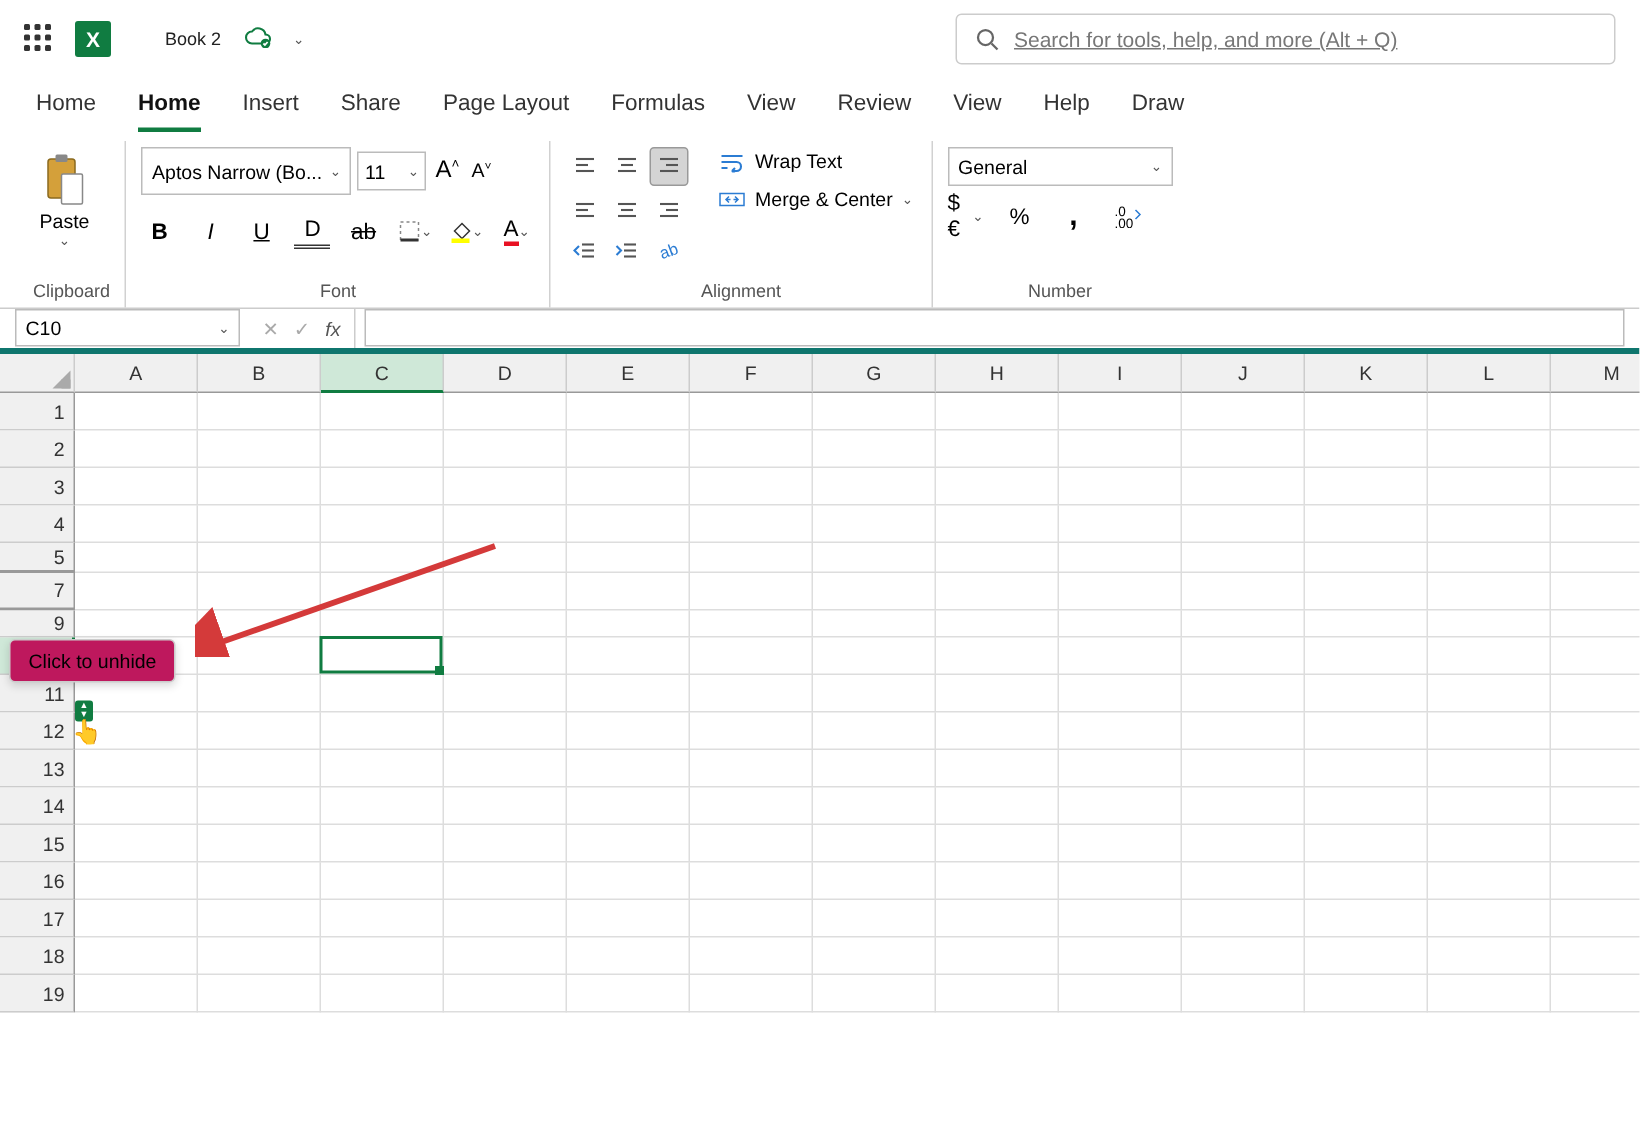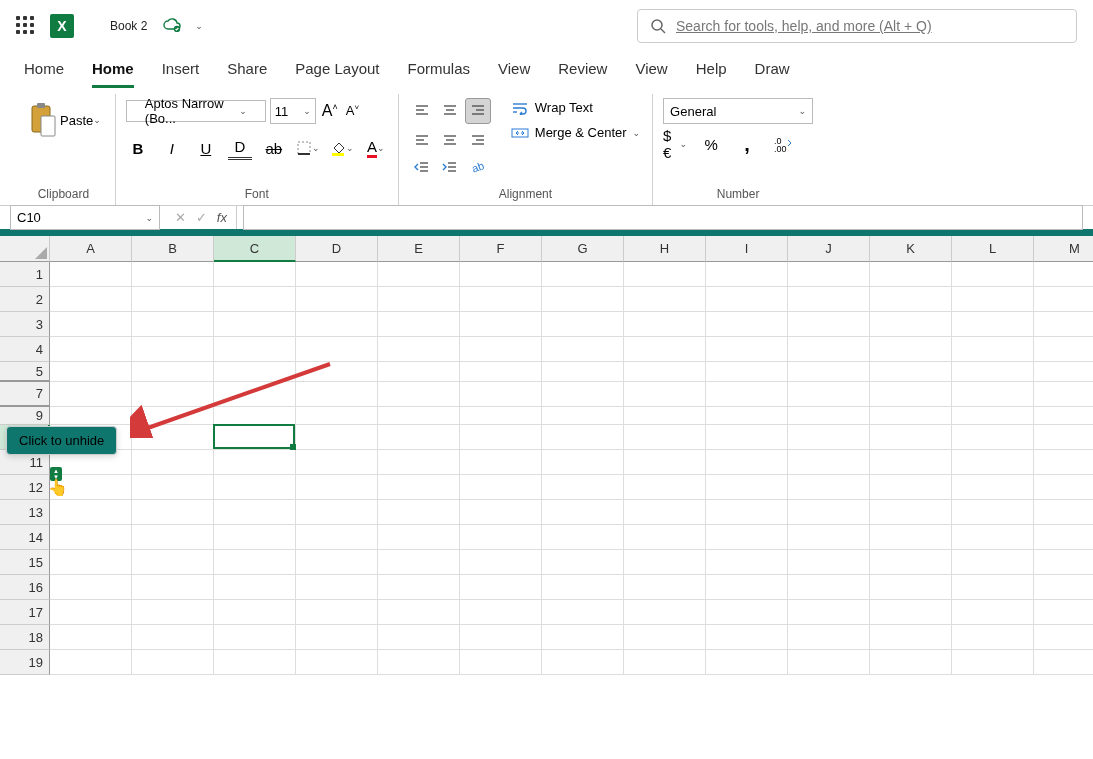--- a/index.html
+++ b/index.html
@@ -27,49 +27,49 @@
   .ribbon-group { border-right:1px solid #d1d1d1; padding: 4px 10px 0 10px; display:flex; flex-direction:column; }
   .ribbon-group:last-child { border-right:none; }
   .group-label { font-size:12px; color:#555; text-align:center; margin-top:auto; padding-bottom:4px;}
   .group-body { flex:1; display:flex; gap:6px; align-items:flex-start; }
   
   
   .undo-col { display:flex; flex-direction:column; gap:8px; align-items:center; padding-top:6px;}
   .icon-btn { width:28px; height:24px; display:flex; align-items:center; justify-content:center; cursor:pointer; border-radius:3px;}
   
   
-  .paste-btn { display:flex; flex-direction:row; align-items:center; cursor:pointer; padding:2px 4px;}
+  .paste-btn { display:flex; flex-direction:column; align-items:center; cursor:pointer; padding:2px 4px;}
   .paste-icon { width:34px; height:40px; display:flex; align-items:center; justify-content:center;}
   .clip-rows { display:flex; flex-direction:column; gap:6px; }
   .clip-row { display:flex; align-items:center; gap:6px; font-size:13px; color:#222; cursor:pointer; padding:2px 4px;}
   .clip-row svg { width:16px; height:16px;}
   
   
   .font-row1 { display:flex; gap:4px; align-items:center;}
-  .font-select { width:140px; height:22px; border:1px solid #bbb; font-size:13px; padding:0 18px; display:flex; align-items:center; justify-content:space-between; cursor:pointer;}
+  .font-select { width:140px; height:32px; border:1px solid #bbb; font-size:13px; padding:0 6px; display:flex; align-items:center; justify-content:space-between; cursor:pointer;}
   .size-select { width:46px; height:26px; border:1px solid #bbb; font-size:13px; padding:0 4px; display:flex; align-items:center; justify-content:space-between; cursor:pointer;}
   .font-grow, .font-shrink { cursor:pointer; padding:0 2px;}
   .font-col { display:flex; flex-direction:column; gap:8px;}
   .font-row2 { display:flex; gap:10px; align-items:center; padding-top:4px;}
   .fmt-btn { width:24px; height:24px; display:flex; align-items:center; justify-content:center; cursor:pointer; font-size:15px;}
   
   
   .align-grid { display:grid; grid-template-columns: repeat(3,26px); grid-template-rows: repeat(3,26px); gap:2px;}
   .align-cell { display:flex; align-items:center; justify-content:center; cursor:pointer; border-radius:3px;}
   .align-cell.active { background:#d4d4d4; border:1px solid #999;}
   .align-side { display:flex; flex-direction:column; gap:6px; margin-left:12px;}
   .align-side-row { display:flex; align-items:center; gap:6px; font-size:13px; cursor:pointer; padding:2px;}
   
   
   .num-col { display:flex; flex-direction:column; gap:8px;}
   .num-select { width:150px; height:26px; border:1px solid #bbb; font-size:13px; padding:0 6px; display:flex; align-items:center; justify-content:space-between; cursor:pointer;}
   .num-row2 { display:flex; gap:12px; align-items:center;}
   
   
-  .formula-row { display:flex; align-items:center; height:30px; border-bottom:7px solid #0f766e;}
+  .formula-row { display:flex; align-items:flex-start; height:30px; border-bottom:4px solid #0f766e;}
   .name-box { width:150px; height:25px; border:1px solid #bbb; margin:0 6px 0 10px; display:flex; align-items:center; justify-content:space-between; padding:0 6px; font-size:13px; cursor:text;}
   .fx-btns { display:flex; gap:4px; padding:0 6px; border-right:1px solid #ccc; height:100%; align-items:center;}
   .fx-btn { color:#aaa; font-size:13px; cursor:pointer; padding:0 3px;}
   .fx-btn.fx { font-style:italic; color:#555;}
   .formula-input { flex:1; height:25px; border:1px solid #bbb; margin-left:6px; margin-right:10px;}
   
   
   .sheet { display:flex; position:relative;}
   .corner { width:50px; height:26px; background:#f0f0f0; border-right:1px solid #ccc; border-bottom:1px solid #999; position:relative;}
   .corner::after { content:''; position:absolute; right:2px; bottom:2px; border:6px solid transparent; border-right-color:#aaa; border-bottom-color:#aaa;}
@@ -80,21 +80,21 @@
   .row-h { width:50px; height:25px; background:#f0f0f0; border-right:1px solid #999; border-bottom:1px solid #ccc; display:flex; align-items:center; justify-content:flex-end; padding-right:6px; font-size:13px; color:#333; cursor:pointer;}
   .row-h.sel { background:#cfe8d8; border-right:2px solid #107c41;}
   .row-h.hidden-edge { border-bottom:2px solid #999;}
   .cells { position:relative; }
   .cell-row { display:flex;}
   .cell { width:82px; height:25px; border-right:1px solid #ddd; border-bottom:1px solid #ddd;}
   .selected-cell { position:absolute; border:2px solid #107c41; pointer-events:none;}
   .sel-handle { position:absolute; right:-3px; bottom:-3px; width:6px; height:6px; background:#107c41;}
   
   
-  .tooltip { position:absolute; background:#0f766e; border:1px solid #ccc; border-radius:4px; padding:6px 12px; font-size:13px; box-shadow:0 2px 6px rgba(0,0,0,.15); z-index:100;}
+  .tooltip { position:absolute; background:#be185d; border:1px solid #ccc; border-radius:4px; padding:6px 12px; font-size:13px; box-shadow:0 2px 6px rgba(0,0,0,.15); z-index:100;}
   
   
   .arrow-annot { position:absolute; z-index:90; pointer-events:none;}
   
   
   .unhide-indicator { position:absolute; width:12px; height:14px; background:#107c41; border-radius:2px; z-index:50; cursor:pointer; display:flex; flex-direction:column; align-items:center; justify-content:center;}
   .unhide-indicator::before { content:'▴'; color:#fff; font-size:7px; line-height:6px;}
   .unhide-indicator::after { content:'▾'; color:#fff; font-size:7px; line-height:6px;}
   .cursor-icon { position:absolute; z-index:60; pointer-events:none; font-size:16px;}
   

